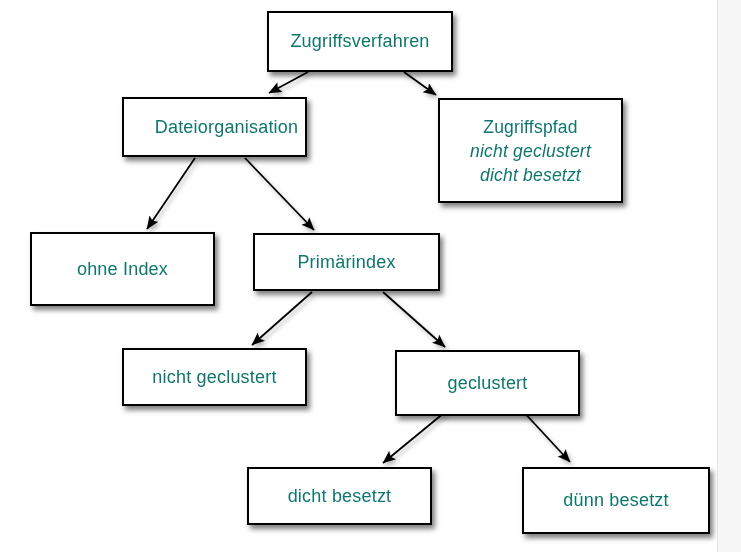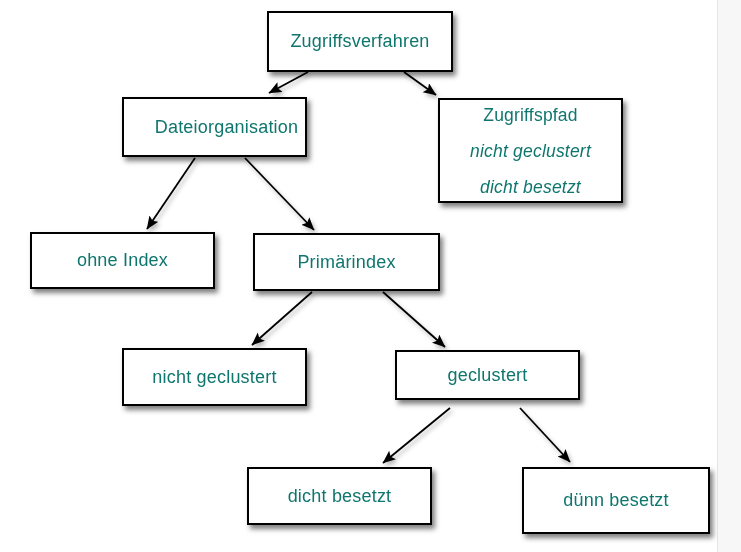--- a/index.html
+++ b/index.html
@@ -41,25 +41,25 @@
     letter-spacing: 0.2px;
   }
   .node.multiline {
     flex-direction: column;
     line-height: 24px;
     font-size: 17.5px;
   }
   .node .line.italic { font-style: italic; }
   #n-zugriffsverfahren { left: 267px; top: 11px;  width: 186px; height: 61px; }
   #n-dateiorganisation { left: 122px; top: 97px;  width: 185px; height: 60px; padding-left: 24px; }
-  #n-zugriffspfad      { left: 438px; top: 98px;  width: 185px; height: 105px; gap: 12px; }
-  #n-ohne-index        { left: 30px;  top: 232px; width: 185px; height: 57px; }
+  #n-zugriffspfad      { left: 438px; top: 98px;  width: 185px; height: 105px; }
+  #n-ohne-index        { left: 30px;  top: 232px; width: 185px; height: 74px; }
   #n-primaerindex      { left: 253px; top: 233px; width: 187px; height: 58px; }
   #n-nicht-geclustert  { left: 122px; top: 348px; width: 185px; height: 58px; }
-  #n-geclustert        { left: 395px; top: 350px; width: 185px; height: 50px; }
+  #n-geclustert        { left: 395px; top: 350px; width: 185px; height: 66px; }
   #n-dicht-besetzt     { left: 247px; top: 467px; width: 185px; height: 58px; }
   #n-duenn-besetzt     { left: 522px; top: 467px; width: 188px; height: 67px; }
   .page-edge {
     position: absolute;
     left: 717px;
     top: 0;
     width: 24px;
     height: 552px;
     z-index: 3;
     background: #f7f7f7;

